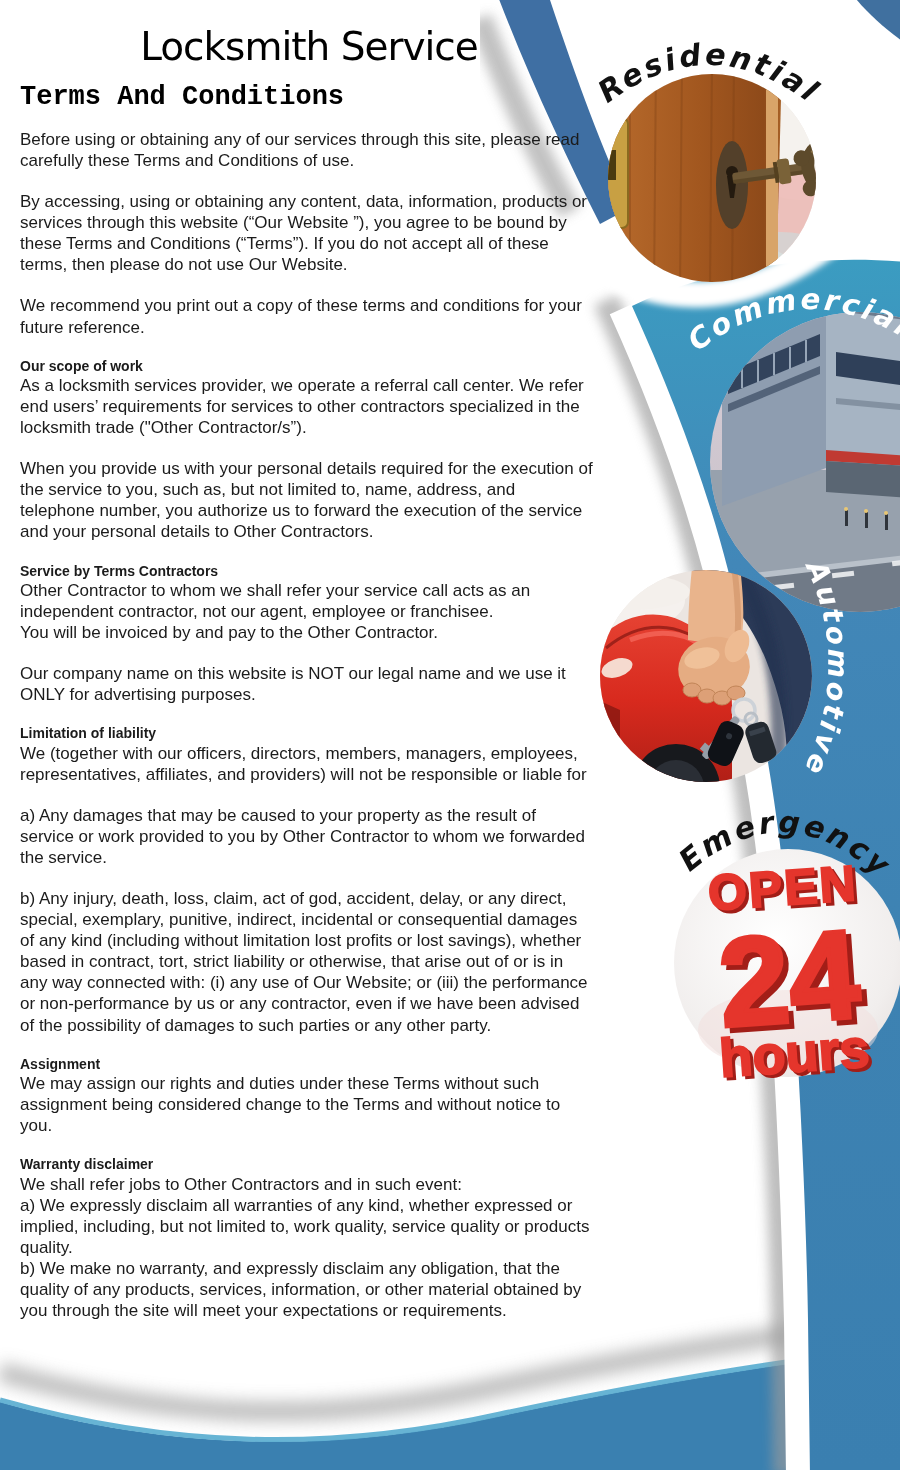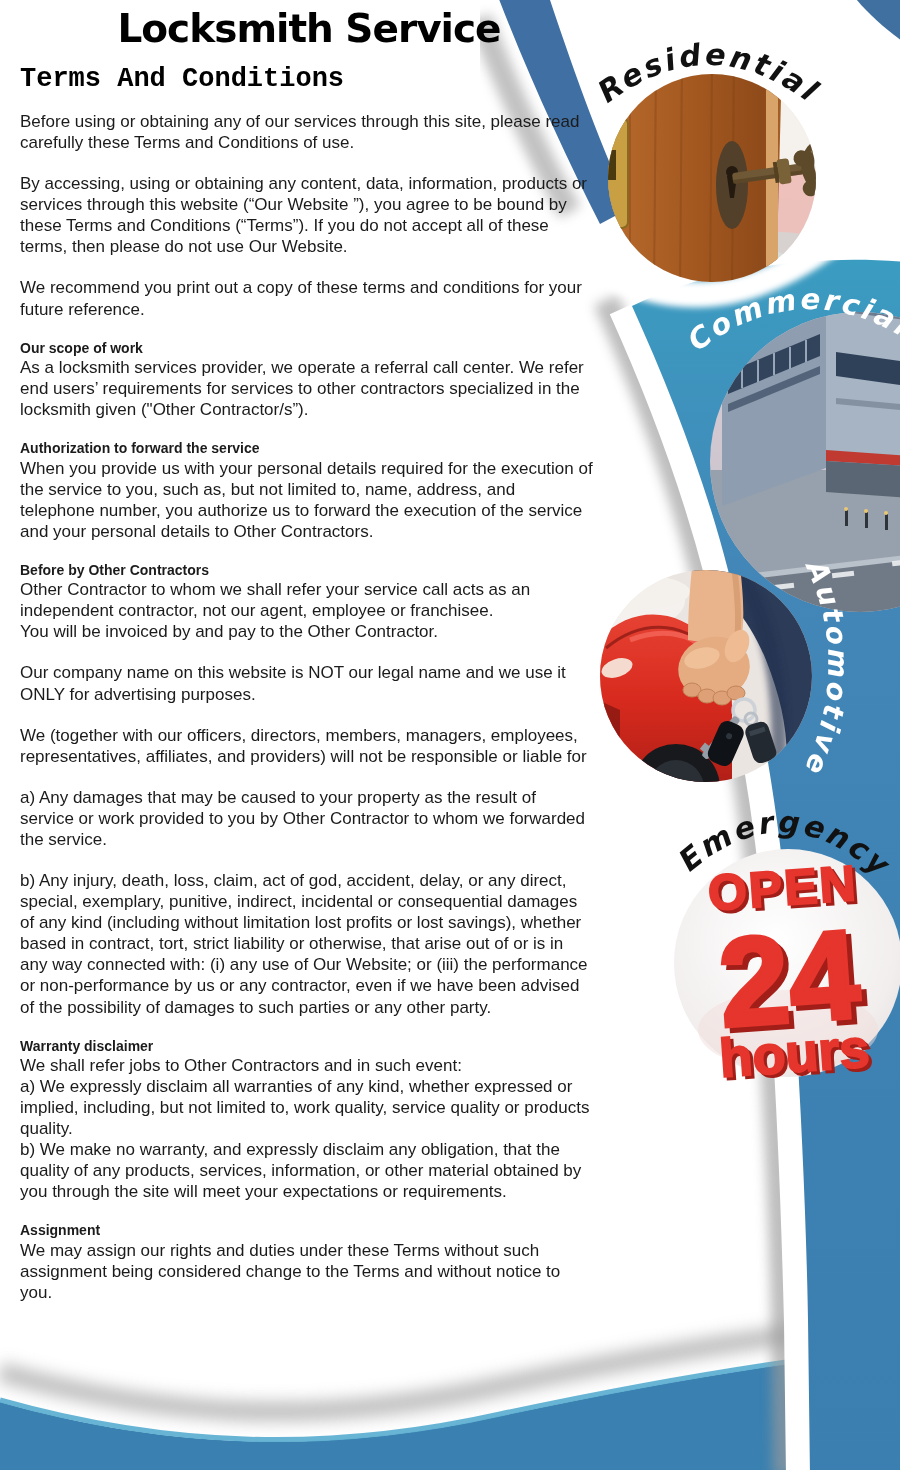--- a/index.html
+++ b/index.html
@@ -1,20 +1,20 @@
 <!DOCTYPE html>
 <html><head>
 <meta charset="utf-8">
 <style>
   html,body{margin:0;padding:0;}
   body{width:900px;height:1470px;position:relative;overflow:hidden;background:#ffffff;
        font-family:"Liberation Sans", sans-serif;color:#1b1b1b;}
   .content{position:absolute;left:20px;top:6px;width:578px;z-index:3;}
-  .title{font-family:"DejaVu Sans", sans-serif;font-weight:bold;font-size:39px;
-         letter-spacing:-1px;text-align:center;margin:0 0 0 0;color:#000;}
+  .title{font-family:"DejaVu Sans", sans-serif;font-weight:normal;font-size:39px;
+         letter-spacing:-1px;text-align:center;margin:18px 0 0 0;color:#000;}
   .subtitle{font-family:Liberation Mono, monospace;font-weight:bold;font-size:27px;
          text-align:left;margin:13px 0 17px 0;color:#000;}
   .block{margin:0 4px 20px 0;}
   .block .h{font-weight:bold;font-size:14px;line-height:1.24;margin:0;}
   .block .p{font-size:17px;line-height:1.24;margin:0;}
   .side-art{position:absolute;top:0;right:0;z-index:2;}
   .footer-art{position:absolute;left:0;bottom:0;z-index:1;}
   .script-label{font-family:"DejaVu Sans", sans-serif;font-style:italic;font-weight:bold;
                 letter-spacing:3px;}
   .badge-txt{font-family:"Liberation Sans", sans-serif;font-weight:bold;}
@@ -256,46 +256,46 @@
     <p class="p">Before using or obtaining any of our services through this site, please read carefully these Terms and Conditions of use.</p>
   </section>
   <section class="block">
     <p class="p">By accessing, using or obtaining any content, data, information, products or services through this website (“Our Website ”), you agree to be bound by these Terms and Conditions (“Terms”). If you do not accept all of these terms, then please do not use Our Website.</p>
   </section>
   <section class="block">
     <p class="p">We recommend you print out a copy of these terms and conditions for your future reference.</p>
   </section>
   <section class="block">
     <h3 class="h">Our scope of work</h3>
-    <p class="p">As a locksmith services provider, we operate a referral call center. We refer end users’ requirements for services to other contractors specialized in the locksmith given ("Other Contractor/s”).</p>
-  </section>
-  <section class="block">
-    <h3 class="h">Authorization to forward the service</h3>
+    <p class="p">As a locksmith services provider, we operate a referral call center. We refer end users’ requirements for services to other contractors specialized in the locksmith trade ("Other Contractor/s”).</p>
+  </section>
+  <section class="block">
     <p class="p">When you provide us with your personal details required for the execution of the service to you, such as, but not limited to, name, address, and telephone number, you authorize us to forward the execution of the service and your personal details to Other Contractors.</p>
   </section>
   <section class="block">
-    <h3 class="h">Before by Other Contractors</h3>
+    <h3 class="h">Service by Terms Contractors</h3>
     <p class="p">Other Contractor to whom we shall refer your service call acts as an independent contractor, not our agent, employee or franchisee.</p>
     <p class="p">You will be invoiced by and pay to the Other Contractor.</p>
   </section>
   <section class="block">
     <p class="p">Our company name on this website is NOT our legal name and we use it ONLY for advertising purposes.</p>
   </section>
   <section class="block">
+    <h3 class="h">Limitation of liability</h3>
     <p class="p">We (together with our officers, directors, members, managers, employees, representatives, affiliates, and providers) will not be responsible or liable for</p>
   </section>
   <section class="block">
     <p class="p">a) Any damages that may be caused to your property as the result of service or work provided to you by Other Contractor to whom we forwarded the service.</p>
   </section>
   <section class="block">
     <p class="p">b) Any injury, death, loss, claim, act of god, accident, delay, or any direct, special, exemplary, punitive, indirect, incidental or consequential damages of any kind (including without limitation lost profits or lost savings), whether based in contract, tort, strict liability or otherwise, that arise out of or is in any way connected with: (i) any use of Our Website; or (iii) the performance or non-performance by us or any contractor, even if we have been advised of the possibility of damages to such parties or any other party.</p>
+  </section>
+  <section class="block">
+    <h3 class="h">Assignment</h3>
+    <p class="p">We may assign our rights and duties under these Terms without such assignment being considered change to the Terms and without notice to you.</p>
   </section>
   <section class="block">
     <h3 class="h">Warranty disclaimer</h3>
     <p class="p">We shall refer jobs to Other Contractors and in such event:</p>
     <p class="p">a) We expressly disclaim all warranties of any kind, whether expressed or implied, including, but not limited to, work quality, service quality or products quality.</p>
     <p class="p">b) We make no warranty, and expressly disclaim any obligation, that the quality of any products, services, information, or other material obtained by you through the site will meet your expectations or requirements.</p>
   </section>
-  <section class="block">
-    <h3 class="h">Assignment</h3>
-    <p class="p">We may assign our rights and duties under these Terms without such assignment being considered change to the Terms and without notice to you.</p>
-  </section>
 </main>
 
 </body></html>

